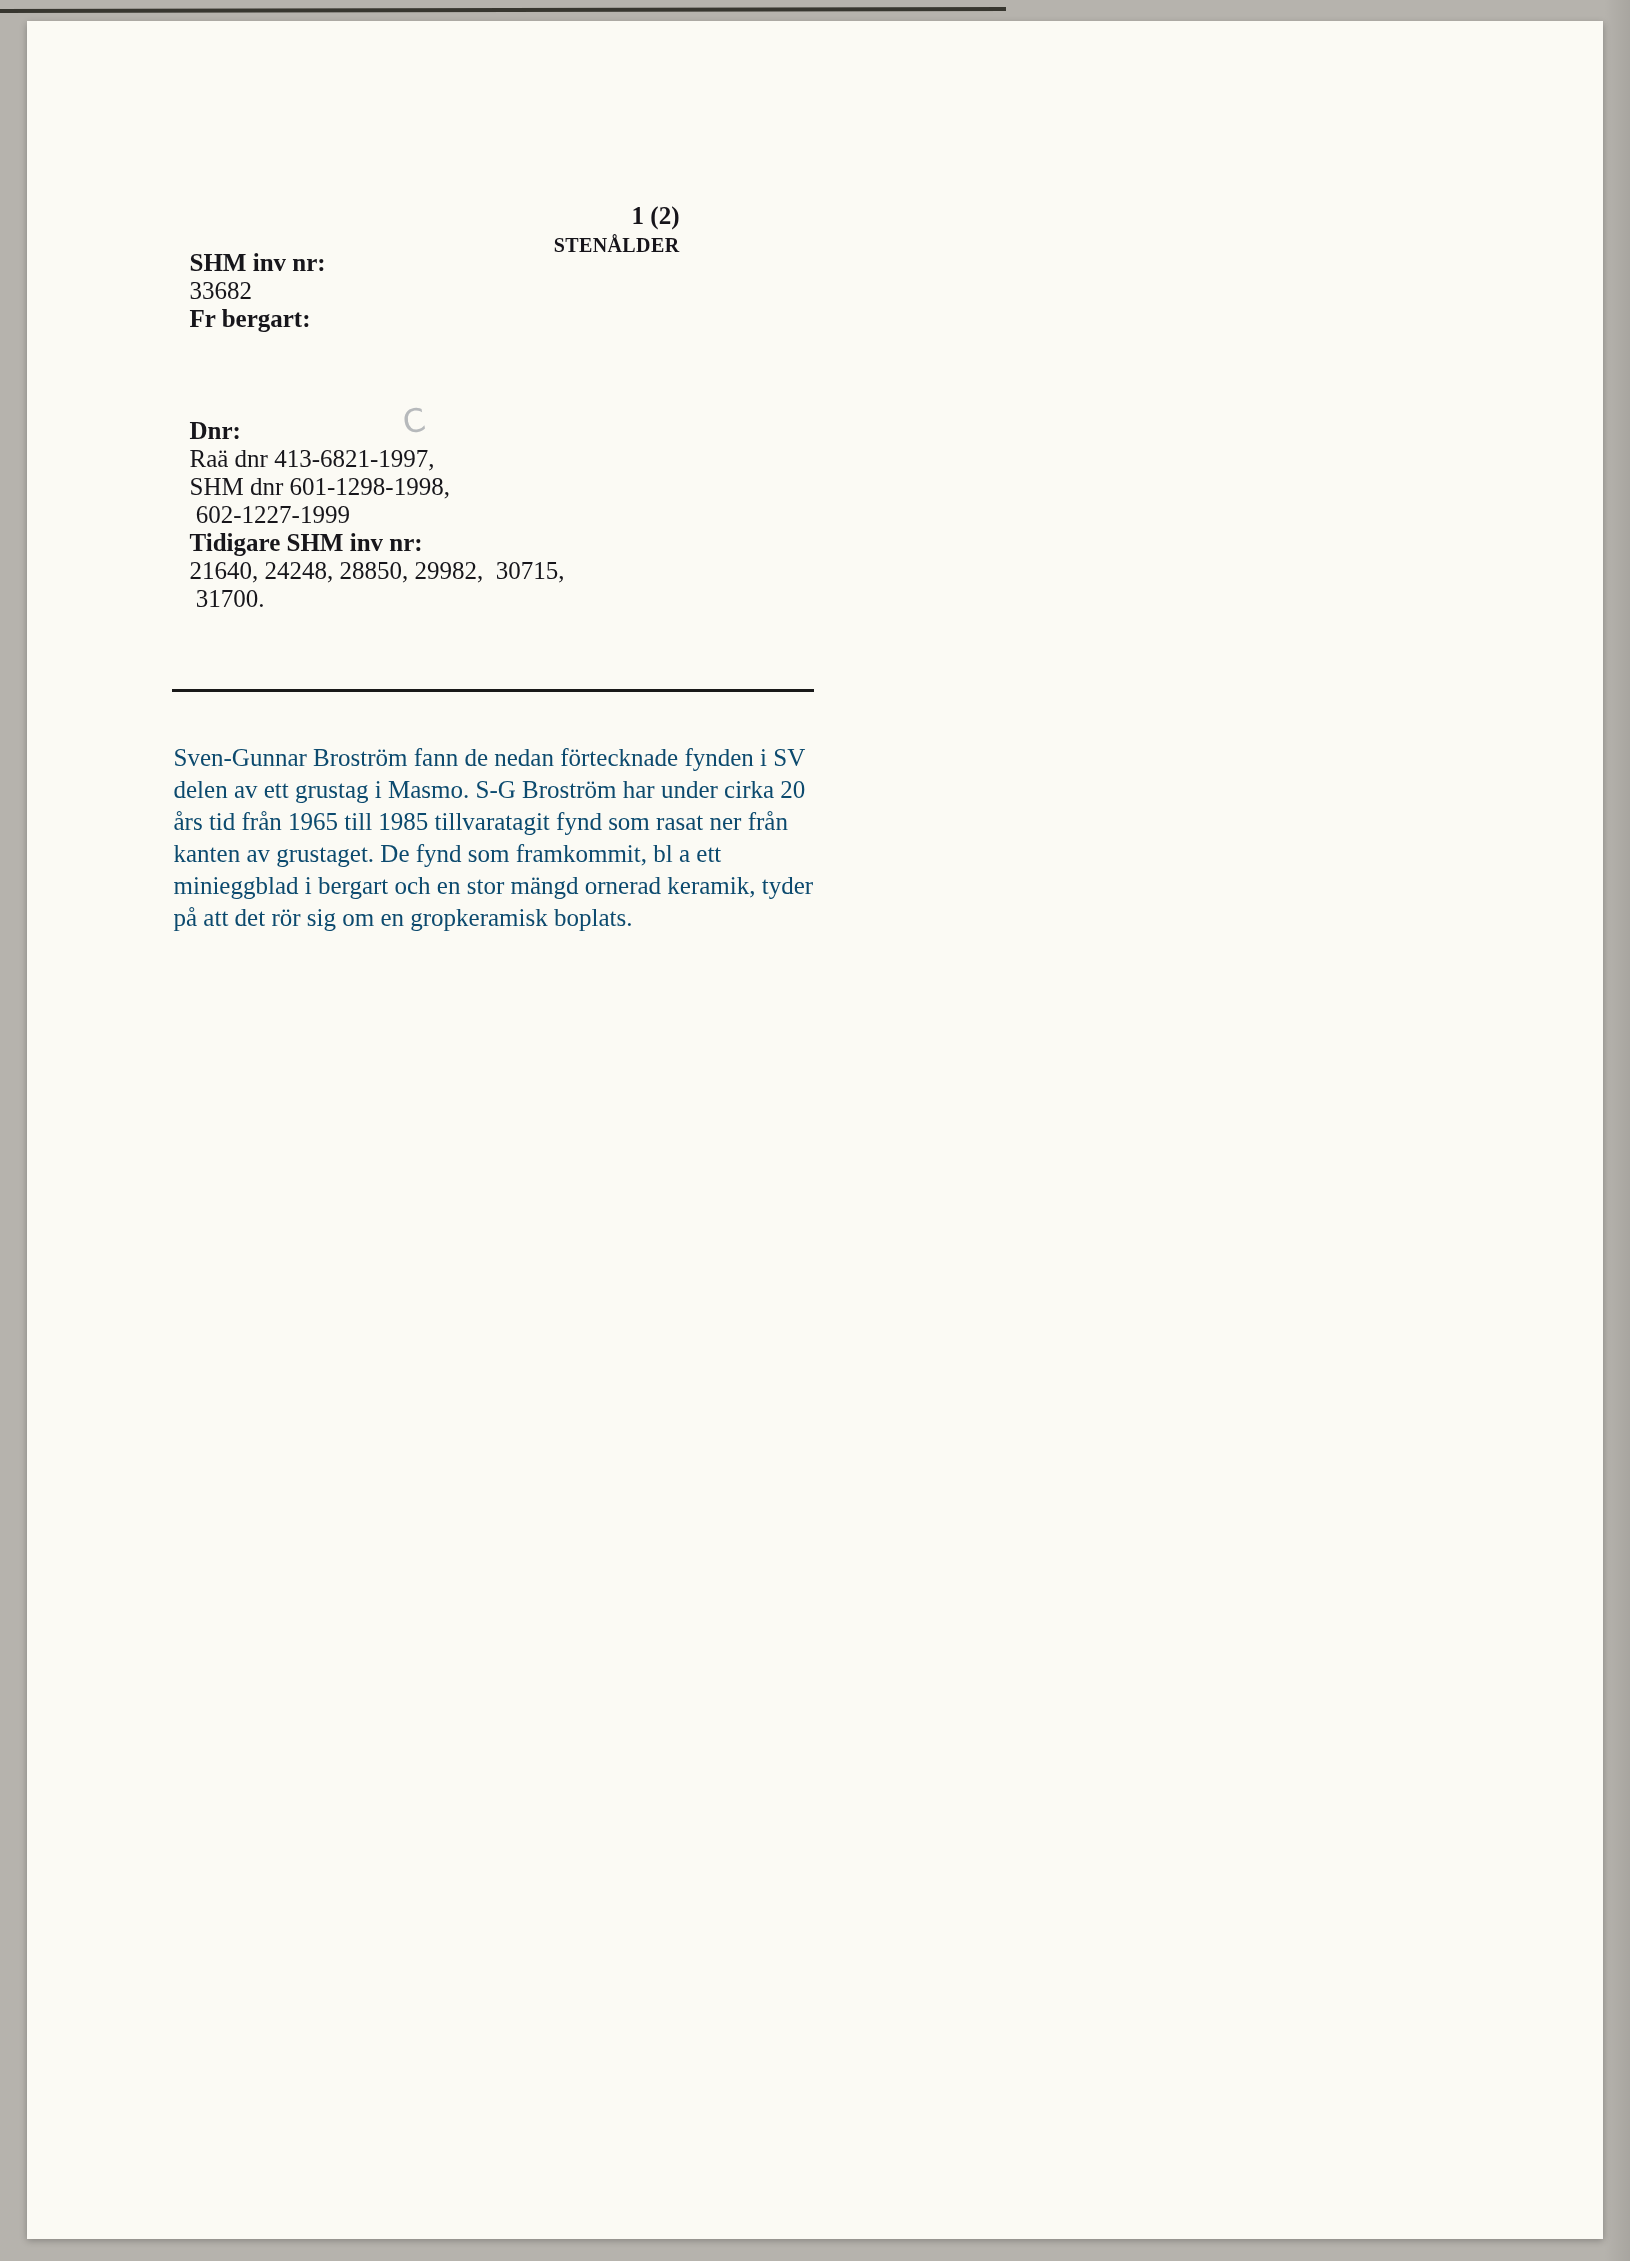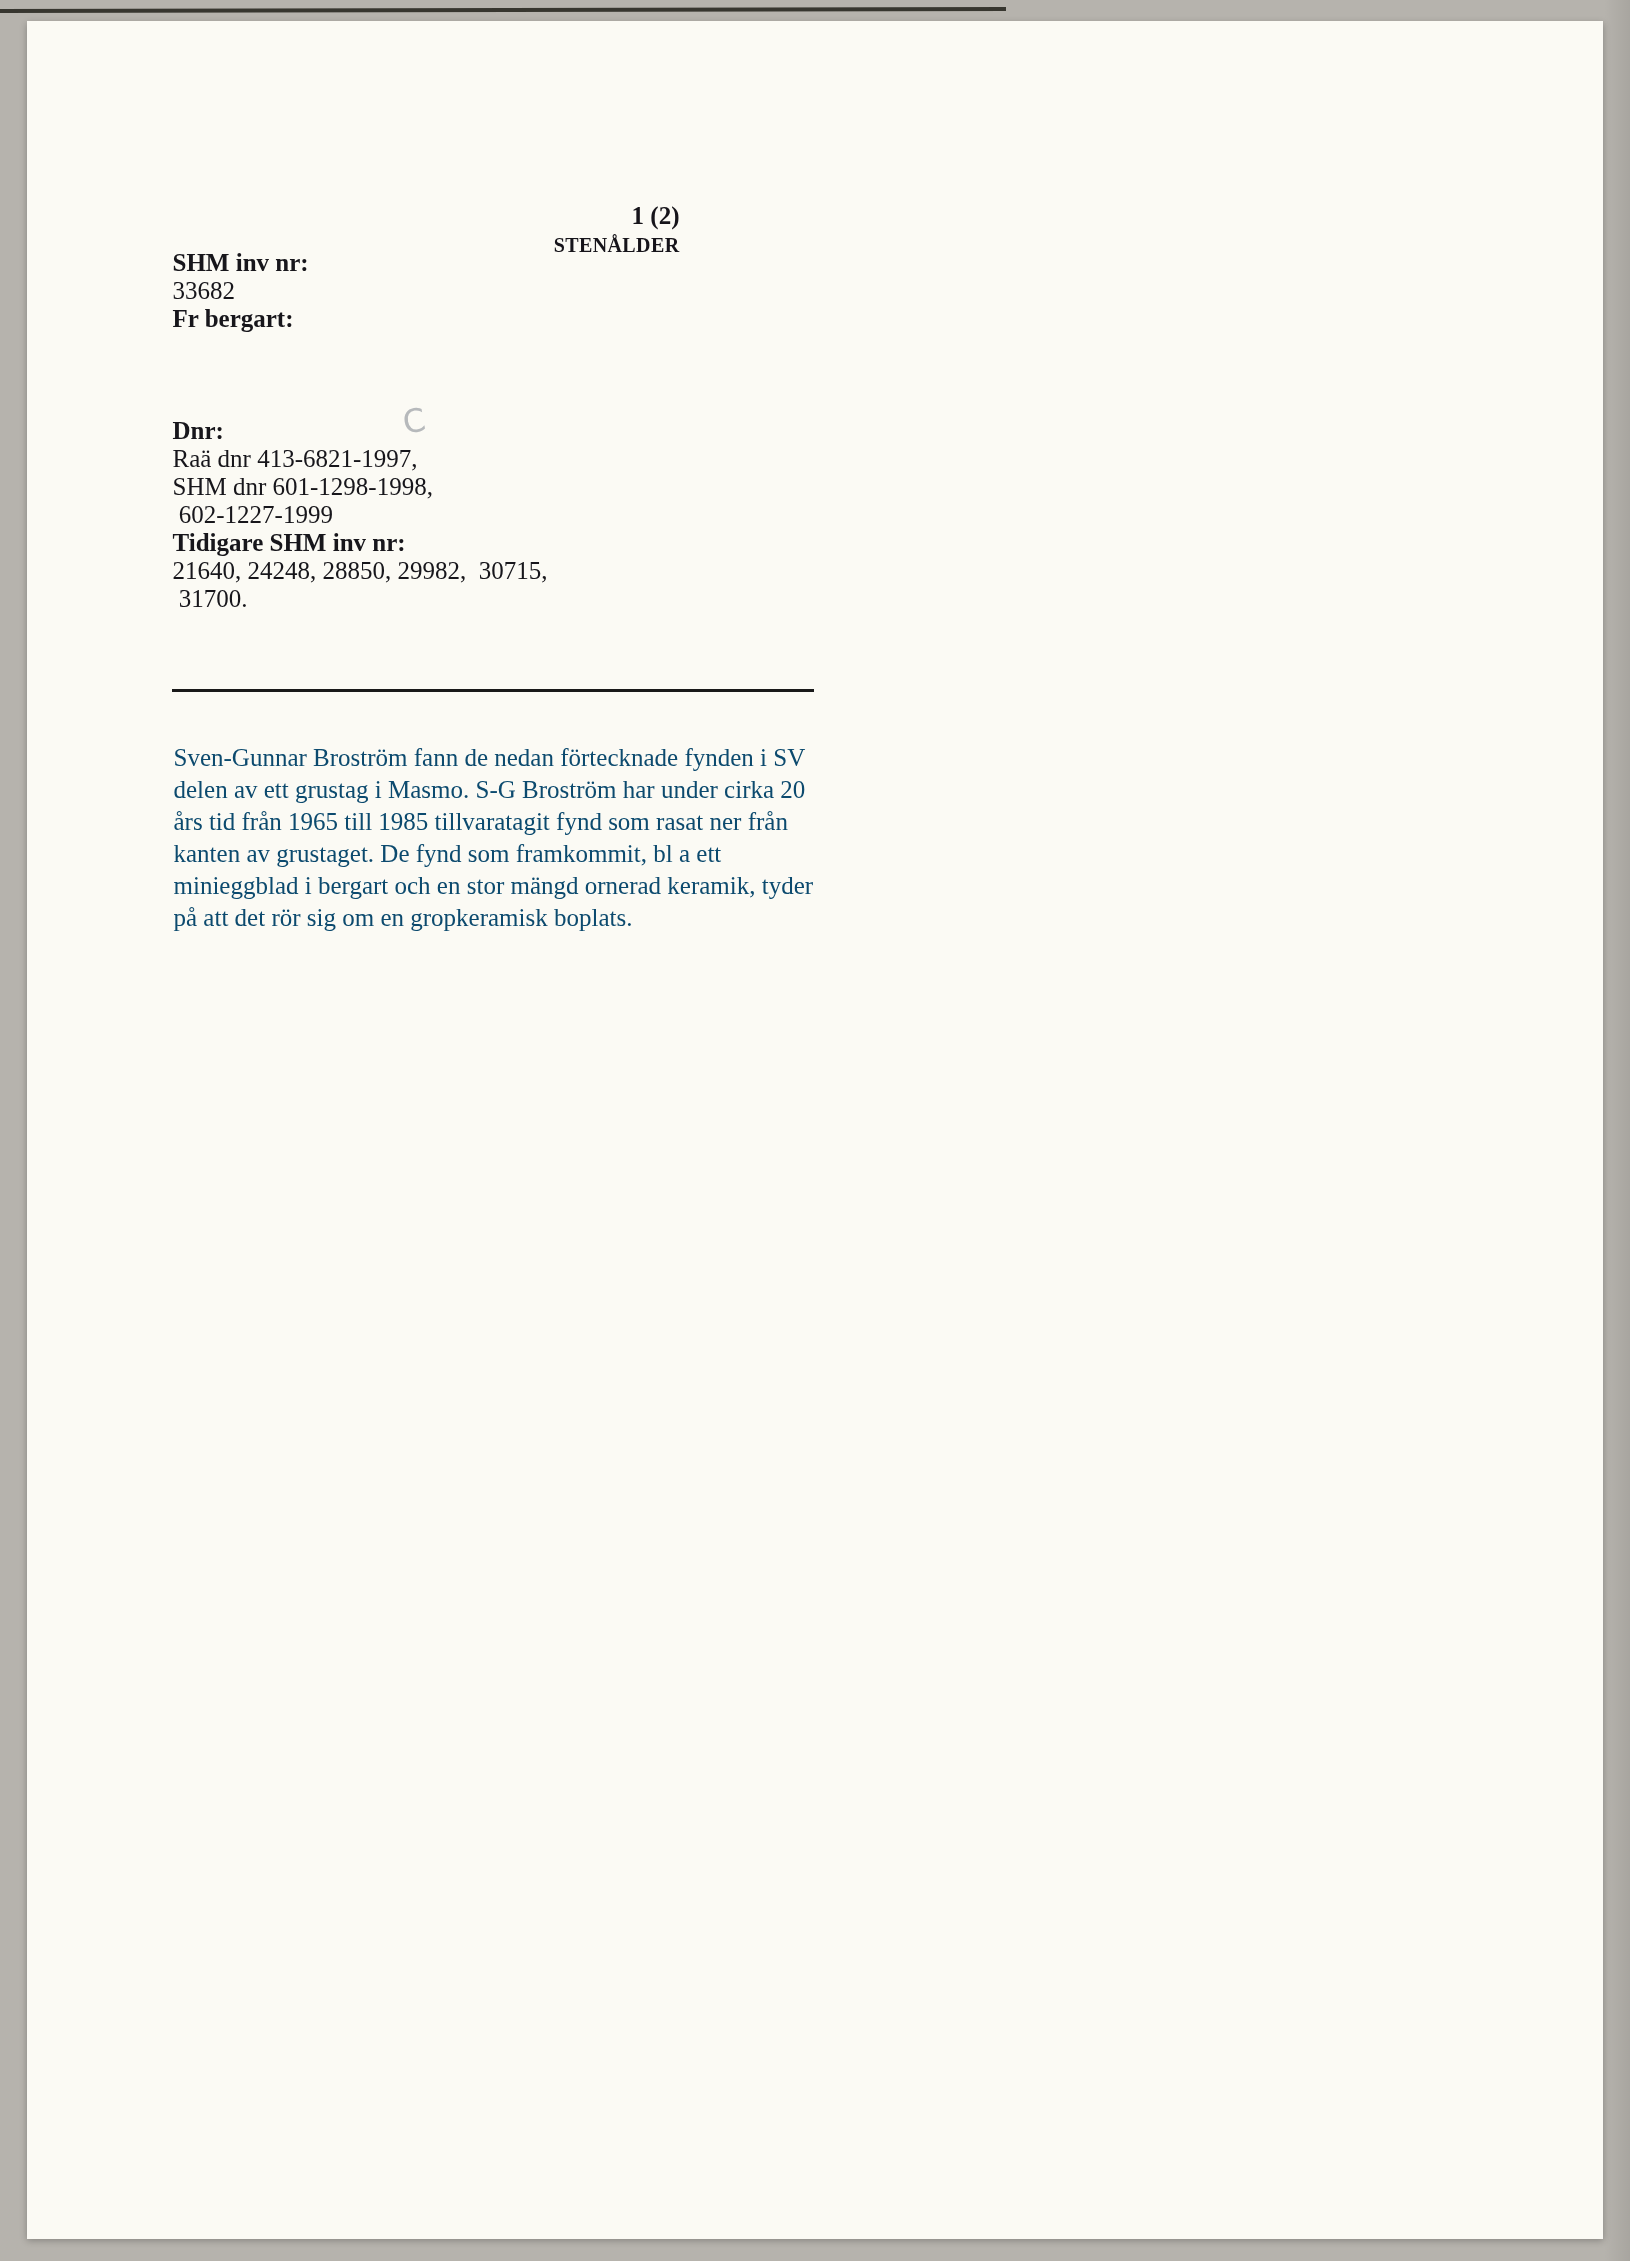--- a/index.html
+++ b/index.html
@@ -65,20 +65,21 @@
     top: 228px;
     font-size: 25px;
     line-height: 28px;
     color: #17161b;
   }
   .col-left  { left: 146px; width: 388px; }
   .col-right { left: 529px; width: 300px; }
   .line {
     min-height: 28px;
     white-space: pre;
+    margin-left: 17px;
   }
   .label { font-weight: bold; }
   .rule {
     position: absolute;
     left: 145px;
     top: 668px;
     width: 642px;
     height: 2.6px;
     background: #191919;
   }

